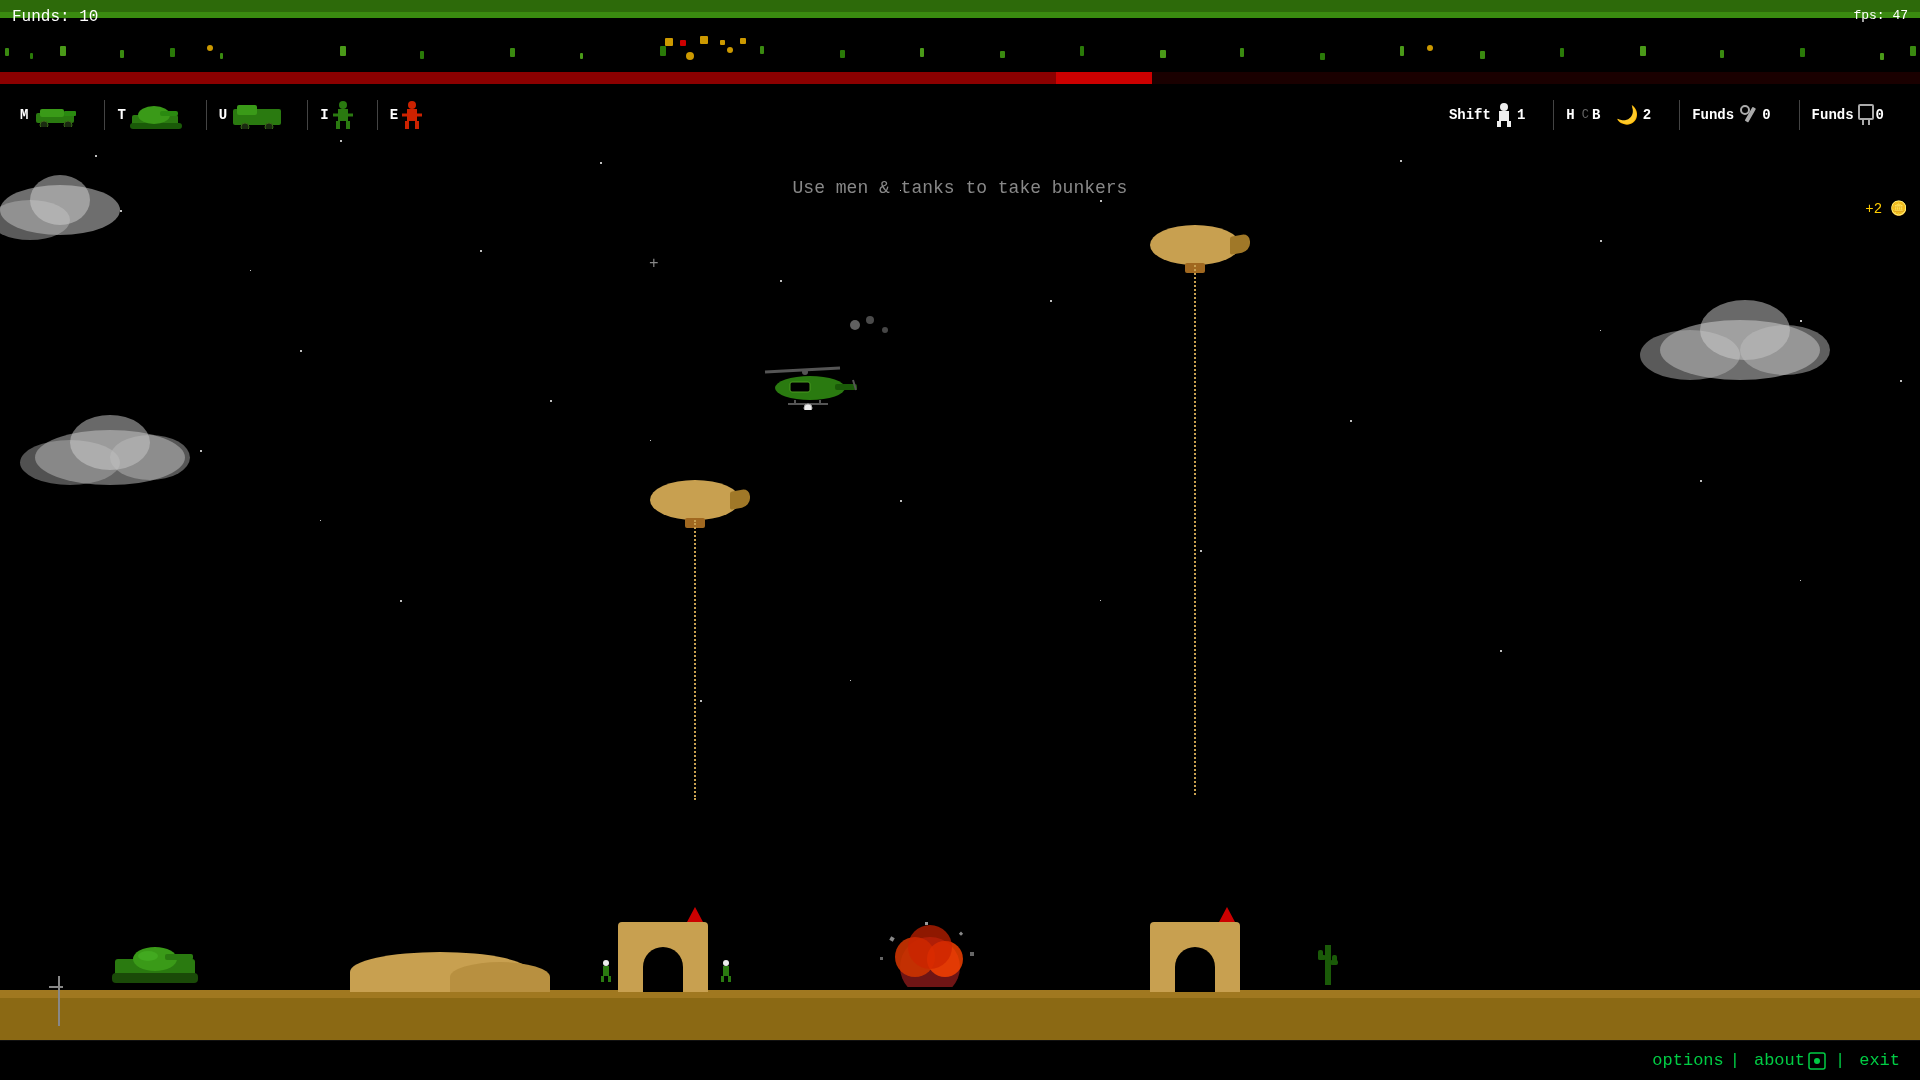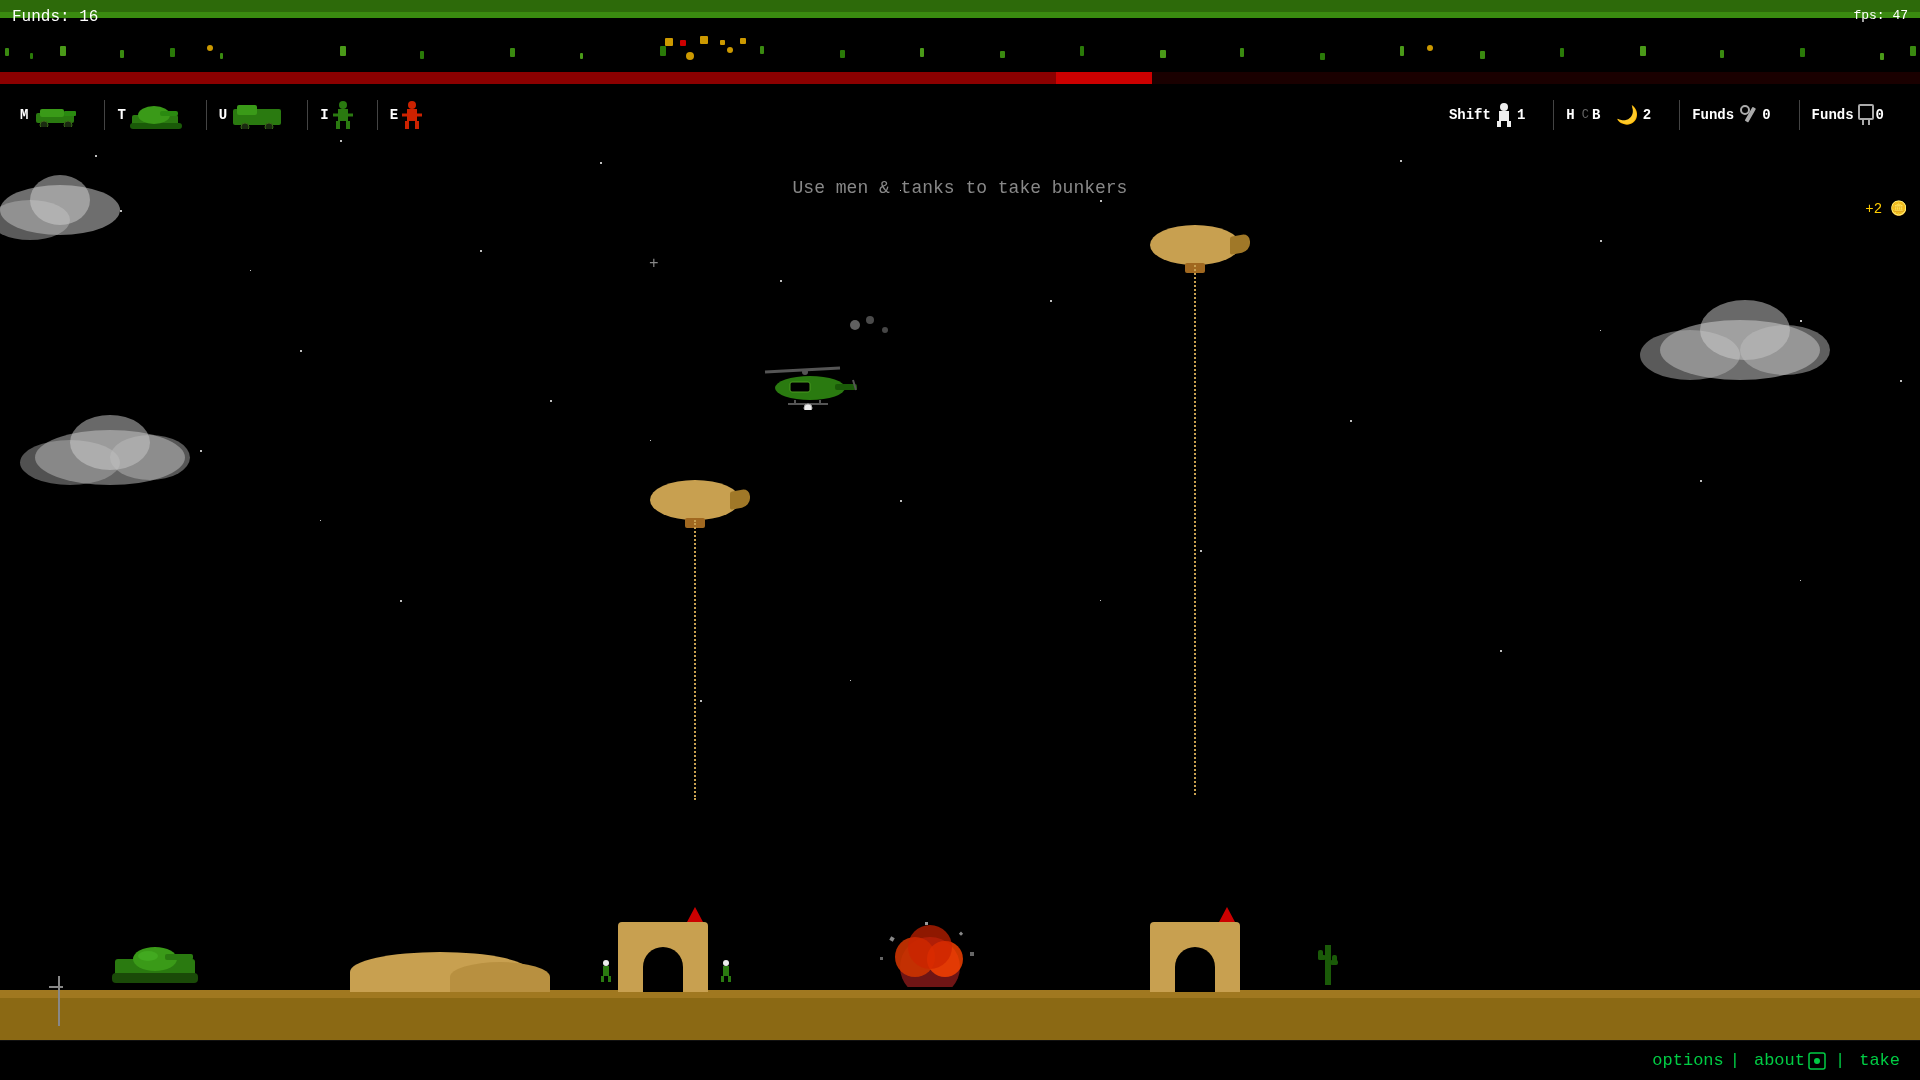--- a/index.html
+++ b/index.html
@@ -585,34 +585,34 @@
     <span class="hud-key">Funds</span>
     <svg width="16" height="22" viewBox="0 0 16 22">
       <rect x="1" y="1" width="14" height="14" fill="none" stroke="#aaa" stroke-width="2" rx="1"></rect>
       <rect x="4" y="15" width="2" height="6" fill="#aaa"></rect>
       <rect x="10" y="15" width="2" height="6" fill="#aaa"></rect>
     </svg>
     <span class="hud-key" style="margin-left:2px;">0</span>
   </div>
 </div>
 
-<div class="funds-display">Funds: 16</div>
+<div class="funds-display">Funds: 10</div>
 
 <div class="fps-display">fps: 47</div>
 
 <div class="hint-text">Use men &amp; tanks to take bunkers</div>
 
 <div class="crosshair">+</div>
 
 <div class="coin-indicator">+2 🪙</div>
 
 <div class="bottom-bar">
   <span class="bottom-menu-item">options</span>
   <span class="bottom-separator">|</span>
   <span class="bottom-menu-item">about</span>
 
   <svg width="20" height="20" viewBox="0 0 20 20" style="margin:0 2px;">
     <rect x="2" y="2" width="16" height="16" fill="none" stroke="#00cc44" stroke-width="1.5" rx="2"></rect>
     <circle cx="10" cy="10" r="3" fill="#00cc44"></circle>
   </svg>
   <span class="bottom-separator">|</span>
-  <span class="bottom-menu-item">take</span>
+  <span class="bottom-menu-item">exit</span>
 </div>
 
 </body></html>

